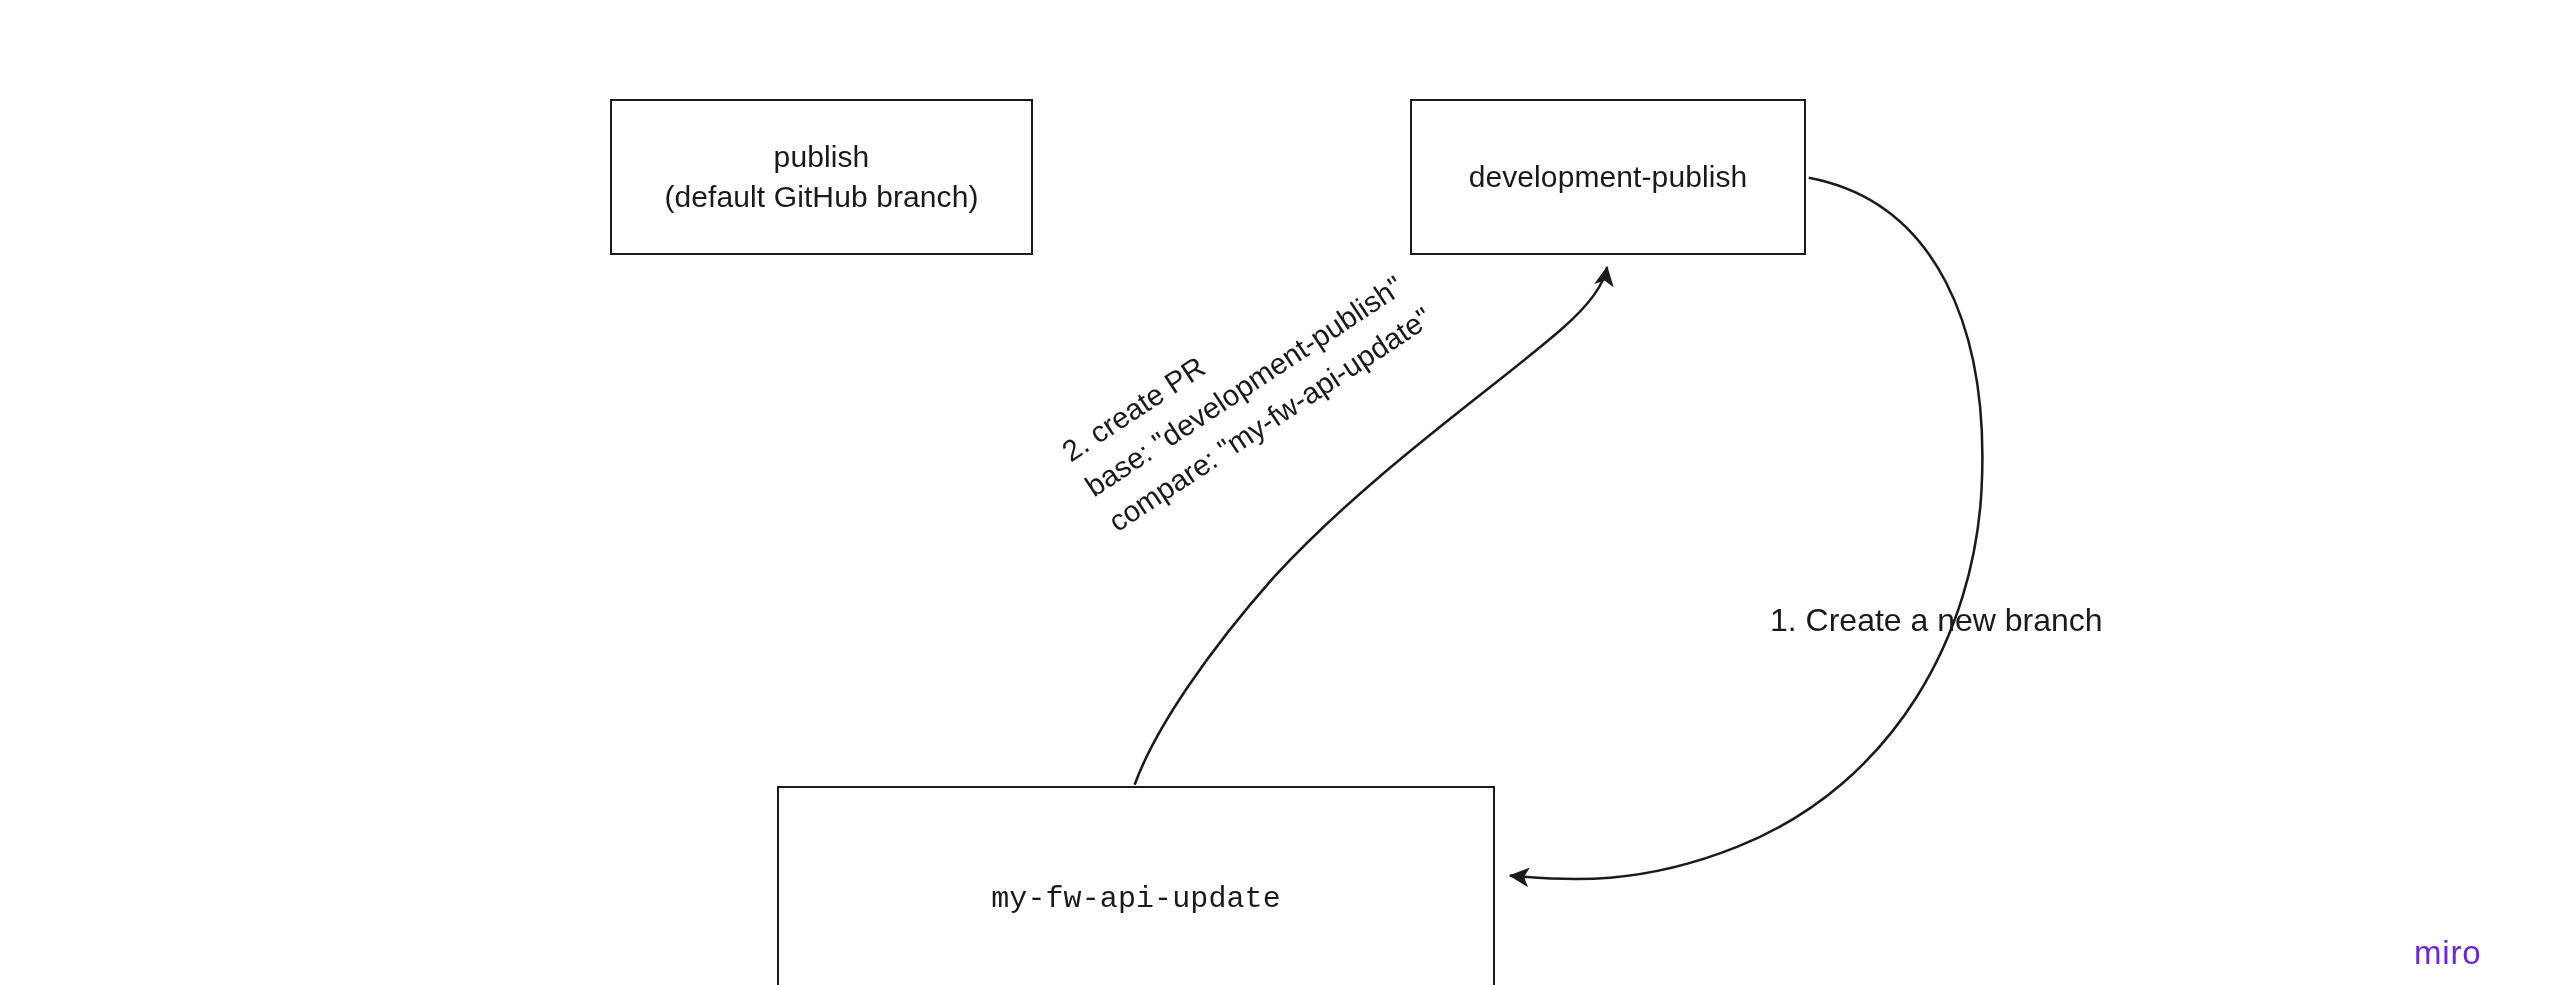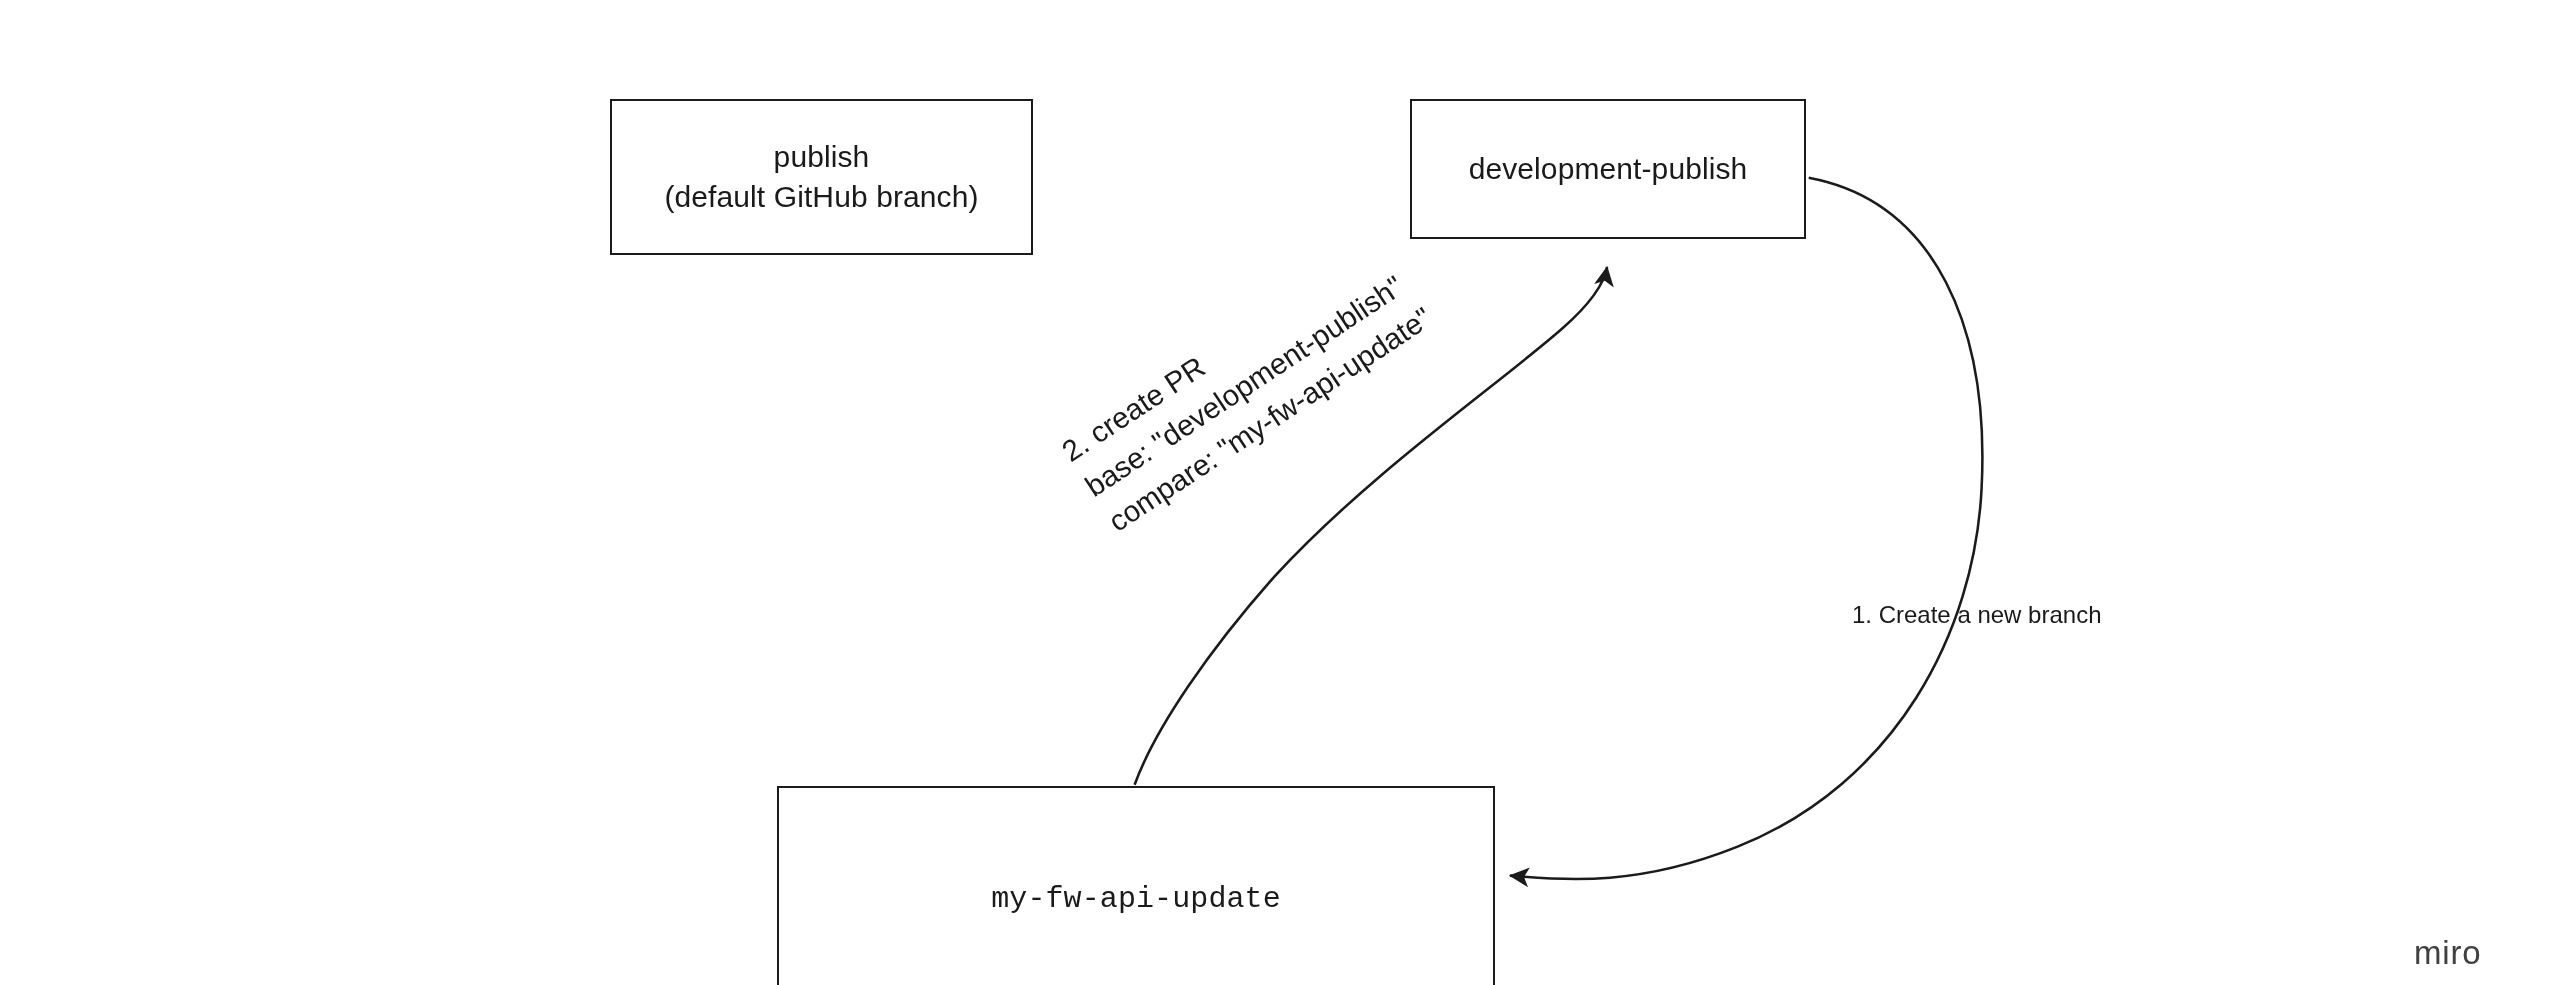--- a/index.html
+++ b/index.html
@@ -48,57 +48,57 @@
   #node-publish {
     left: 610px;
     top: 57px;
     width: 423px;
     height: 156px;
   }
   #node-development-publish {
     left: 1410px;
     top: 57px;
     width: 396px;
-    height: 140px;
+    height: 156px;
   }
   #node-my-fw-api-update {
     left: 777px;
     top: 744px;
     width: 718px;
     height: 228px;
     font-family: Liberation Mono, monospace;
   }
   .edge-label {
     position: absolute;
     color: #1a1a1a;
     font-size: 30px;
     line-height: 1.38;
     white-space: pre-line;
   }
   #label-create-branch {
-    left: 1852px;
+    left: 1770px;
     top: 556px;
-    font-size: 24px;
+    font-size: 32px;
   }
   #label-create-pr {
     left: 1123px;
     top: 374px;
     width: 486px;
     transform: rotate(-33.5deg);
     transform-origin: 0 100%;
     font-size: 29.5px;
     line-height: 1.42;
   }
   #watermark {
     position: absolute;
     left: 2414px;
     top: 892px;
     font-size: 33px;
     letter-spacing: 0.8px;
-    color: #404040;
+    color: #6d28d9;
     font-family: "Liberation Sans", sans-serif;
   }
 </style>
 </head>
 <body>
 
 <div id="canvas">
 
   <svg class="edge-layer" viewBox="0 0 3233 1237" width="2576" height="986" xmlns="http://www.w3.org/2000/svg">
     <defs>

